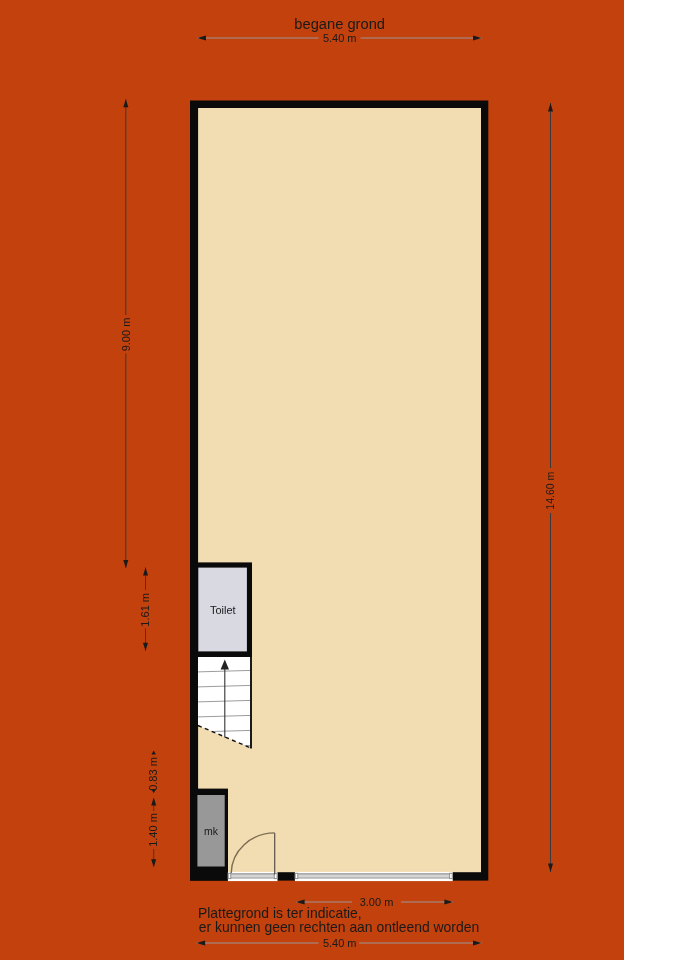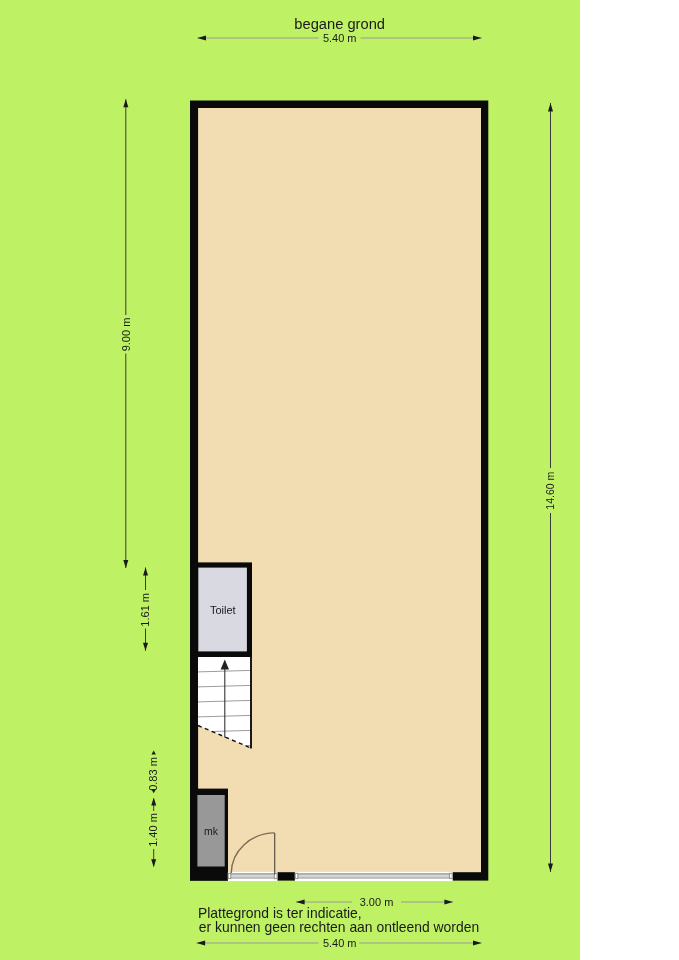--- a/index.html
+++ b/index.html
@@ -1,17 +1,17 @@
 <!DOCTYPE html>
 <html><head>
 <meta charset="utf-8">
 <style>
   html,body{margin:0;padding:0;background:#ffffff;}
-  #page{position:relative;width:580px;height:960px;background:#bef264;overflow:hidden;
-        font-family:"Liberation Sans", sans-serif;}
+  #page{position:relative;width:580px;height:960px;background:#c2410c;overflow:hidden;
+        font-family:"Liberation Sans", sans-serif;padding-left:44px;}
   svg{position:absolute;left:0;top:0;}
   text{font-family:"Liberation Sans", sans-serif;fill:#1a1a1a;}
 </style>
 </head>
 <body>
 <div id="page">
 <svg width="679" height="960" viewBox="0 0 679 960">
   <defs>
     <clipPath id="stairclip">
       <polygon points="198,657 252,657 252,748.5 198,725.5"></polygon>

